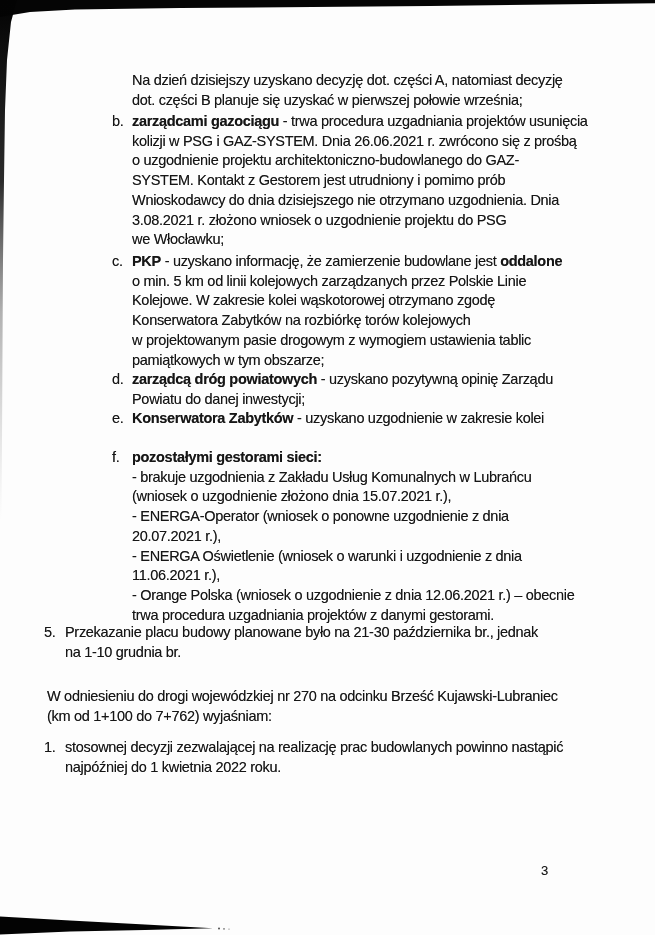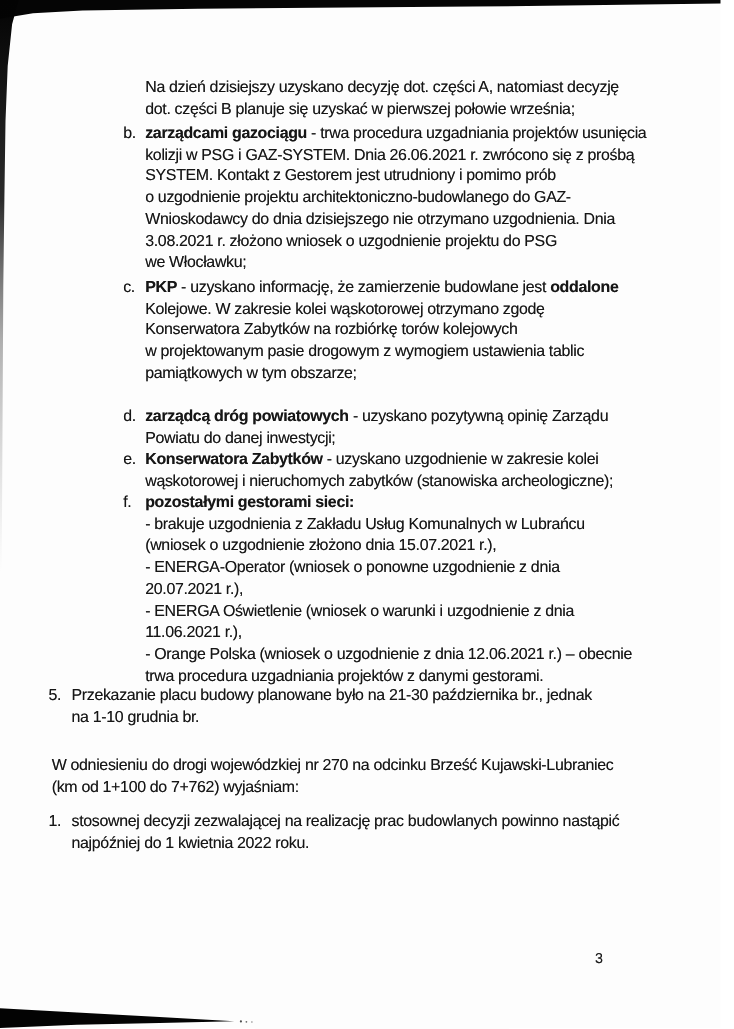--- a/index.html
+++ b/index.html
@@ -27,40 +27,40 @@
 <div class="scan">
 
   <div>
       <div class="block" style="top: 71px; left: 132px;">
         <div class="line"><span>Na dzień dzisiejszy uzyskano decyzję dot. części A, natomiast decyzję</span></div>
         <div class="line"><span>dot. części B planuje się uzyskać w pierwszej połowie września;</span></div>
       </div>
       <div class="block" style="top: 112px; left: 132px;">
         <div class="line"><span class="marker" style="left: -20px;">b.</span><span class="bold">zarządcami gazociągu</span><span> - trwa procedura uzgadniania projektów usunięcia</span></div>
         <div class="line"><span>kolizji w PSG i GAZ-SYSTEM. Dnia 26.06.2021 r. zwrócono się z prośbą</span></div>
+        <div class="line"><span>o uzgodnienie projektu architektoniczno-budowlanego do GAZ-</span></div>
         <div class="line"><span>SYSTEM. Kontakt z Gestorem jest utrudniony i pomimo prób</span></div>
-        <div class="line"><span>o uzgodnienie projektu architektoniczno-budowlanego do GAZ-</span></div>
         <div class="line"><span>Wnioskodawcy do dnia dzisiejszego nie otrzymano uzgodnienia. Dnia</span></div>
         <div class="line"><span>3.08.2021 r. złożono wniosek o uzgodnienie projektu do PSG</span></div>
         <div class="line"><span>we Włocławku;</span></div>
       </div>
       <div class="block" style="top: 252px; left: 132px;">
         <div class="line"><span class="marker" style="left: -20px;">c.</span><span class="bold">PKP</span><span> - uzyskano informację, że zamierzenie budowlane jest </span><span class="bold">oddalone</span></div>
+        <div class="line"><span>o min. 5 km od linii kolejowych zarządzanych przez Polskie Linie</span></div>
         <div class="line"><span>Kolejowe. W zakresie kolei wąskotorowej otrzymano zgodę</span></div>
         <div class="line"><span>Konserwatora Zabytków na rozbiórkę torów kolejowych</span></div>
         <div class="line"><span>w projektowanym pasie drogowym z wymogiem ustawienia tablic</span></div>
         <div class="line"><span>pamiątkowych w tym obszarze;</span></div>
       </div>
       <div class="block" style="top: 370px; left: 132px;">
         <div class="line"><span class="marker" style="left: -20px;">d.</span><span class="bold">zarządcą dróg powiatowych</span><span> - uzyskano pozytywną opinię Zarządu</span></div>
         <div class="line"><span>Powiatu do danej inwestycji;</span></div>
       </div>
       <div class="block" style="top: 409px; left: 132px;">
         <div class="line"><span class="marker" style="left: -20px;">e.</span><span class="bold">Konserwatora Zabytków</span><span> - uzyskano uzgodnienie w zakresie kolei</span></div>
-        <div class="line"><span>wąskotorowej i nieruchomych zabytków (stanowiska archeologiczne);</span></div>
       </div>
       <div class="block" style="top: 448px; left: 132px;">
         <div class="line"><span class="marker" style="left: -20px;">f.</span><span class="bold">pozostałymi gestorami sieci:</span></div>
         <div class="line"><span>- brakuje uzgodnienia z Zakładu Usług Komunalnych w Lubrańcu</span></div>
         <div class="line"><span>(wniosek o uzgodnienie złożono dnia 15.07.2021 r.),</span></div>
         <div class="line"><span>- ENERGA-Operator (wniosek o ponowne uzgodnienie z dnia</span></div>
         <div class="line"><span>20.07.2021 r.),</span></div>
         <div class="line"><span>- ENERGA Oświetlenie (wniosek o warunki i uzgodnienie z dnia</span></div>
         <div class="line"><span>11.06.2021 r.),</span></div>
         <div class="line"><span>- Orange Polska (wniosek o uzgodnienie z dnia 12.06.2021 r.) – obecnie</span></div>

